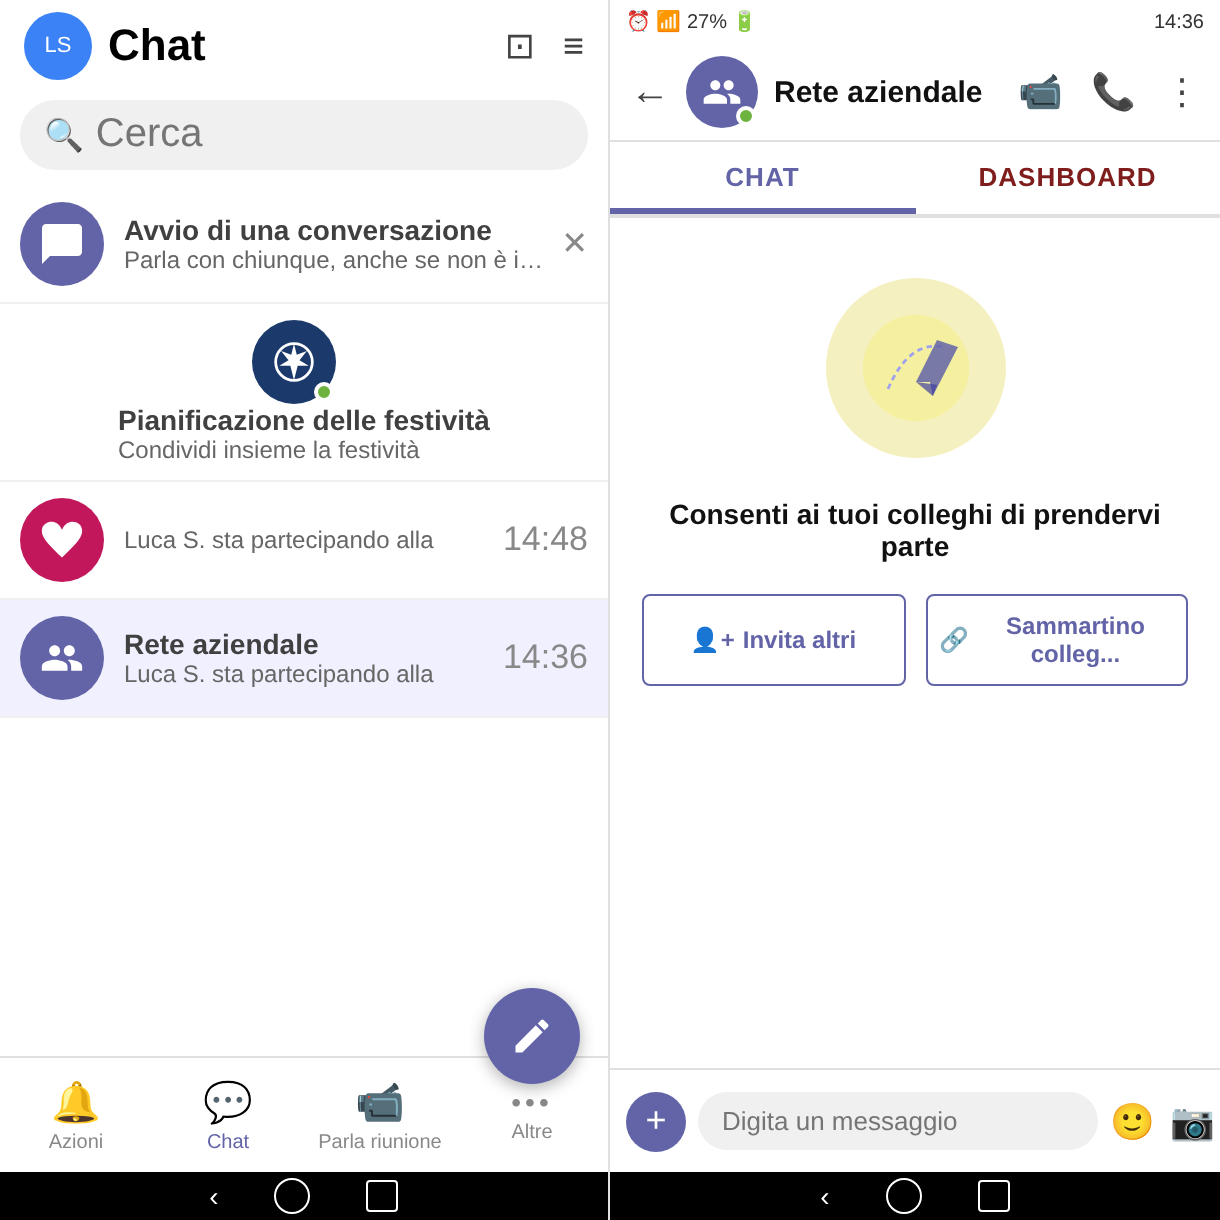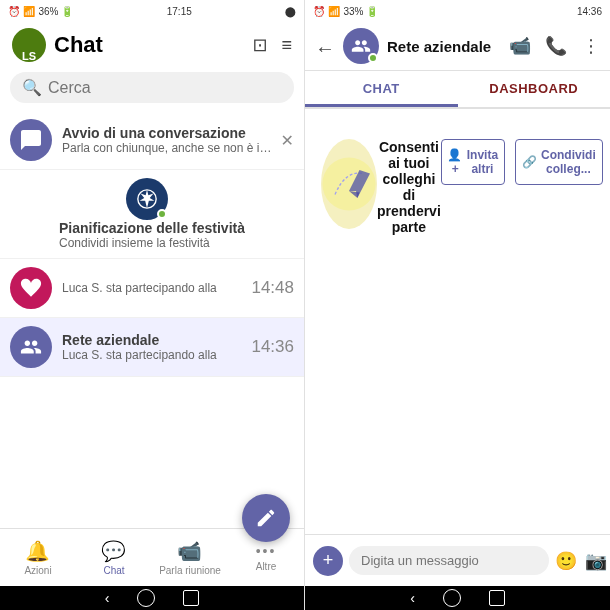--- a/index.html
+++ b/index.html
@@ -29,24 +29,24 @@
 
     .header-left {
       display: flex;
       align-items: center;
       padding: 6px 12px;
       gap: 8px;
     }
 
     .avatar-ls {
       width: 34px; height: 34px;
-      background: #4d7c0f;
-      border-radius: 50%;
-      display: flex; align-items: flex-end; justify-content: center;
-      color: white; font-size: 11px; font-weight: 700;
+      background: #3b82f6;
+      border-radius: 50%;
+      display: flex; align-items: center; justify-content: center;
+      color: white; font-size: 11px; font-weight: 400;
       flex-shrink: 0;
     }
 
     .header-title {
       font-size: 22px;
       font-weight: 600;
       color: #000;
       flex: 1;
     }
 
@@ -66,21 +66,21 @@
       background: #f0f0f0;
       border-radius: 20px;
       display: flex;
       align-items: center;
       padding: 6px 12px;
       gap: 6px;
     }
 
     .search-bar input {
       border: none; background: transparent; outline: none;
-      font-size: 16px; color: #555; width: 100%;
+      font-size: 20px; color: #555; width: 100%;
     }
 
     .chat-list { flex: 1; overflow-y: auto; }
 
     .chat-item {
       display: flex;
       align-items: center;
       padding: 8px 10px;
       cursor: pointer;
       position: relative;
@@ -223,22 +223,22 @@
     }
 
     .tab.active {
       color: #6264a7;
       border-bottom: 3px solid #6264a7;
     }
 
     .chat-content {
       flex: 1;
       display: flex;
-      flex-direction: row;
-      align-items: flex-start;
+      flex-direction: column;
+      align-items: center;
       justify-content: flex-start;
       padding: 30px 16px 16px;
     }
 
     .plane-icon {
       width: 90px; height: 90px;
       background: #f5f0c0;
       border-radius: 50%;
       display: flex; align-items: center; justify-content: center;
       margin-bottom: 20px;
@@ -310,25 +310,20 @@
       background: #000;
       display: flex; align-items: center; justify-content: center;
       gap: 28px;
     }
   </style>
 </head>
 <body>
 
 <div class="left-panel">
 
-  <div class="status-bar-left">
-    <span>⏰ 📶 36% 🔋</span>
-    <span>17:15</span>
-    <span>⬤</span>
-  </div>
 
   <div class="header-left">
     <div class="avatar-ls">
       <span>LS</span>
     </div>
     <span class="header-title">Chat</span>
     <div class="header-icons-left">
       <span class="icon-btn">⊡</span>
       <span class="icon-btn">≡</span>
     </div>
@@ -424,21 +419,21 @@
     <span class="sys-back">‹</span>
     <div class="sys-home"></div>
     <div class="sys-square"></div>
   </div>
 
 </div>
 
 <div class="right-panel">
 
   <div class="status-bar-right">
-    <span>⏰ 📶 33% 🔋</span>
+    <span>⏰ 📶 27% 🔋</span>
     <span>14:36</span>
   </div>
 
   <div class="header-right">
     <span class="back-btn">←</span>
     <div class="group-avatar">
       <svg width="20" height="20" viewBox="0 0 24 24" fill="white">
           <path d="M16 11c1.66 0 2.99-1.34 2.99-3S17.66 5 16 5c-1.66 0-3 1.34-3 3s1.34 3 3 3zm-8 0c1.66 0 2.99-1.34 2.99-3S9.66 5 8 5C6.34 5 5 6.34 5 8s1.34 3 3 3zm0 2c-2.33 0-7 1.17-7 3.5V19h14v-2.5c0-2.33-4.67-3.5-7-3.5zm8 0c-.29 0-.62.02-.97.05 1.16.84 1.97 1.97 1.97 3.45V19h6v-2.5c0-2.33-4.67-3.5-7-3.5z"></path>
         </svg>
       <div class="online-dot"></div>
@@ -472,21 +467,21 @@
 
     <div class="invite-text">Consenti ai tuoi colleghi di prendervi parte</div>
 
     <div class="invite-buttons">
       <button class="invite-btn">
         <span>👤+</span>
         <span>Invita altri</span>
       </button>
       <button class="invite-btn">
         <span>🔗</span>
-        <span>Condividi colleg...</span>
+        <span>Sammartino colleg...</span>
       </button>
     </div>
 
   </div>
 
   <div class="bottom-input">
     <div class="plus-btn">+</div>
     <input class="msg-input" type="text" placeholder="Digita un messaggio" style="">
     <div class="input-icons">
       <span class="input-icon">🙂</span>

